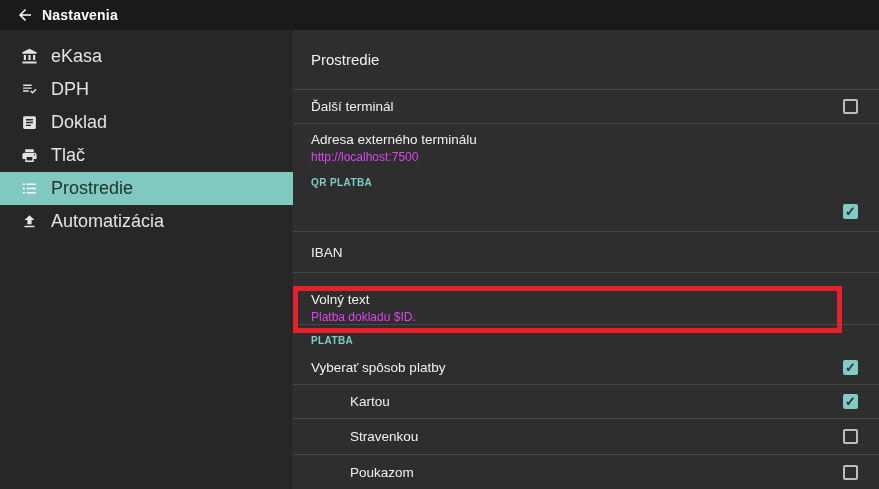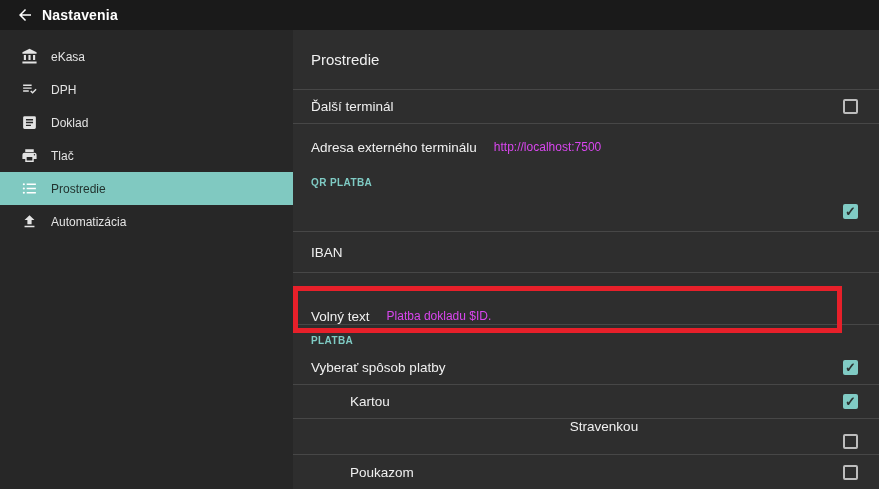--- a/index.html
+++ b/index.html
@@ -19,39 +19,39 @@
   .app-bar .back svg { width:18px; height:18px; fill:currentColor; }
   .app-bar .title { color:#ffffff; font-size:14px; font-weight:bold; margin-left:6px; letter-spacing:.2px; }
 
   
   .layout { display:flex; height:459px; }
 
   
   .sidebar { width:293px; background:#272727; padding-top:10px; flex-shrink:0; }
   .sidebar-item {
     height:33px; display:flex; align-items:center; padding-left:20px;
-    color:#e3e3e3; font-size:12px; cursor:pointer;
+    color:#e3e3e3; font-size:18px; cursor:pointer;
   }
   .sidebar-item .icon { width:18px; height:18px; display:flex; align-items:center; justify-content:center; color:#e3e3e3; }
   .sidebar-item .icon svg { width:17px; height:17px; fill:currentColor; }
   .sidebar-item .lbl { margin-left:13px; }
   .sidebar-item.selected { background:#80c9c1; color:#22332f; }
   .sidebar-item.selected .icon { color:#ffffff; }
 
   
   .content { flex:1; background:#2e2e2e; display:flex; flex-direction:column; }
   .divider-b { border-bottom:1px solid #474747; }
   .content-header {
     height:62px; display:flex; align-items:center; padding-left:18px;
     font-size:15px; color:#f0f0f0;
   }
   .pref-row {
     display:flex; align-items:center; padding:0 21px 0 18px; font-size:13.5px; color:#f0f0f0;
   }
-  .pref-row .texts { display:flex; justify-content:center; gap:17px; }
+  .pref-row .texts { display:flex; flex-direction:column; justify-content:center; gap:3px; }
   .pref-row .sub { font-size:12px; color:#d946ef; }
   .section-header {
     display:flex; align-items:flex-end; padding:0 18px 4px 18px;
     font-size:10px; font-weight:bold; color:#7fcbc4; letter-spacing:.4px;
   }
   .indent { padding-left:57px; }
 
   
   .checkbox {
     width:15px; height:15px; margin-left:auto; flex-shrink:0;
@@ -66,21 +66,21 @@
   
   .r-dalsi      { height:36px;gap:26px; }
   .r-adresa     { height:48px; }
   .h-qr         { height:22px; }
   .r-cakat      { height:42px; }
   .r-iban       { height:42px; }
   .r-volny      { height:54px;align-items:flex-end; }
   .h-platba     { height:26px; }
   .r-vyberat    { height:36px; }
   .r-kartou     { height:35px; }
-  .r-stravenkou { height:38px;flex-direction:column; }
+  .r-stravenkou { height:38px; }
   .r-poukazom   { height:35px; }
 
   
   .annotation-rect {
     position:absolute; left:293px; top:286px; width:549px; height:47px;
     border:5px solid #e7202a; z-index:10; pointer-events:none;
   }
 </style>
 </head>
 <body>

